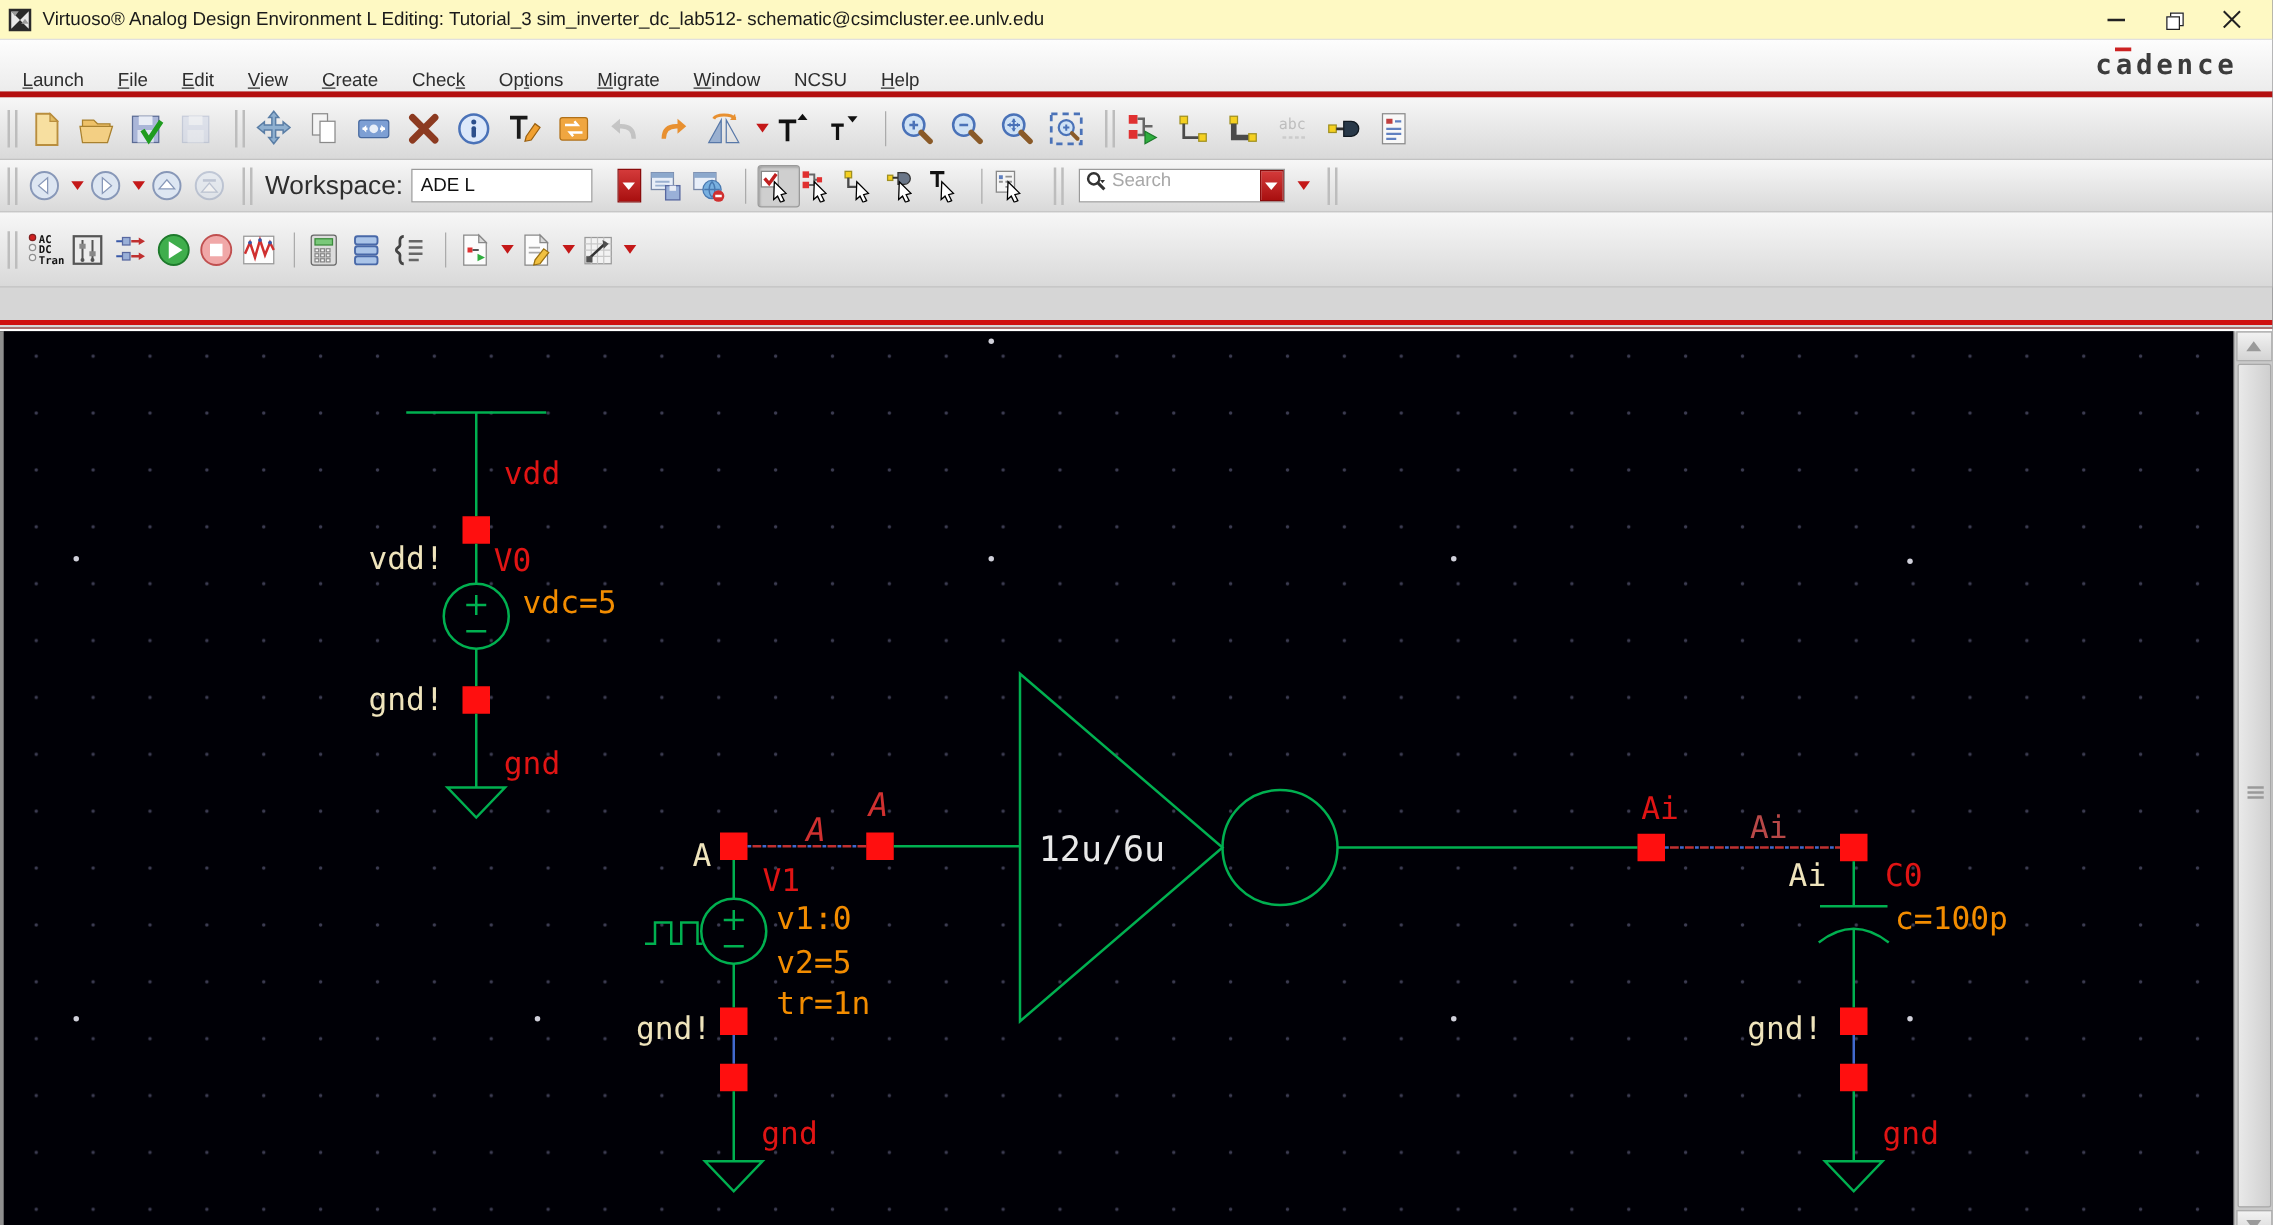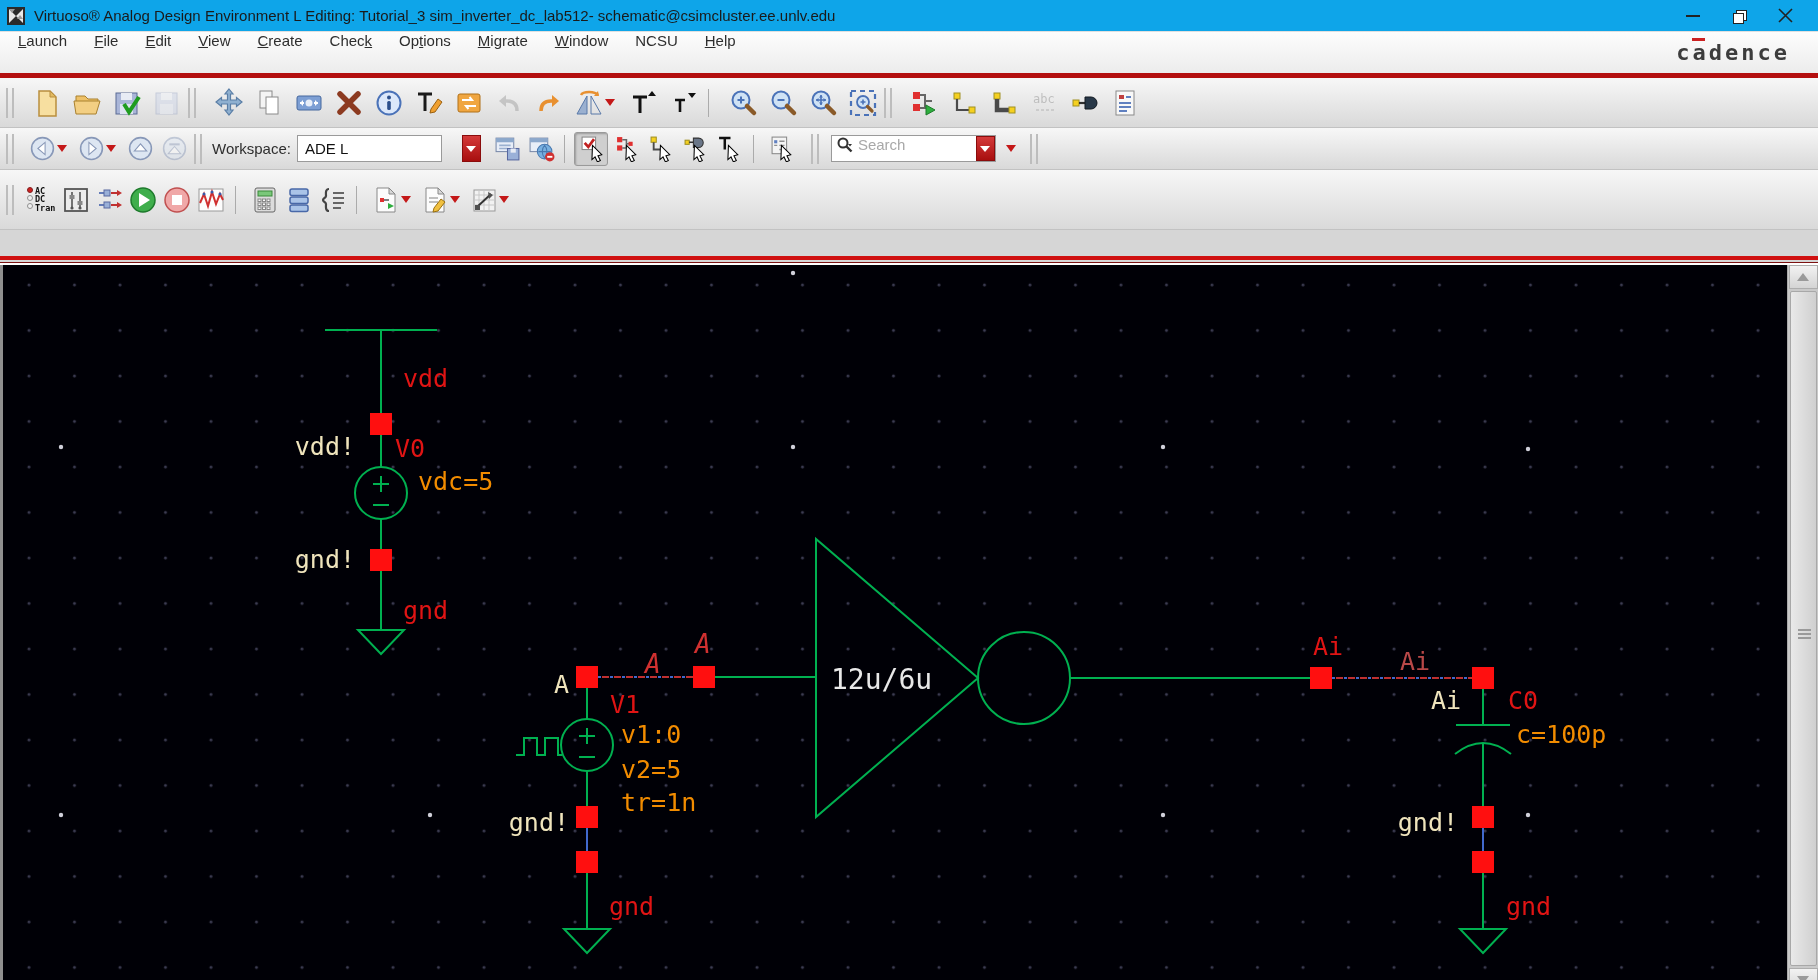--- a/index.html
+++ b/index.html
@@ -1,56 +1,56 @@
 <!DOCTYPE html>
 <html><head>
 <meta charset="utf-8">
 <style>
   * { box-sizing: border-box; margin:0; padding:0; }
   html,body { width:1818px; height:980px; overflow:hidden; background:#d6d6d6;
               font-family:"Liberation Sans", sans-serif; }
 
   
-  .titlebar { height:32px; background:#0ea5e9; display:flex; align-items:center;
+  .titlebar { height:32px; background:#fef9c3; display:flex; align-items:center;
               border-bottom:1px solid #e0e0e0; }
   .appicon { width:20px; height:20px; margin:0 8px 0 6px; flex:0 0 auto; }
   .title-text { font-size:15px; color:#1a1a1a; white-space:nowrap; }
   .wincontrols { margin-left:auto; display:flex; align-items:center; gap:28px; padding-right:24px; }
   .winbtn { width:18px; height:18px; display:flex; align-items:center; justify-content:center; cursor:default; }
   .min-glyph { width:14px; height:0; border-top:2px solid #222; }
   .restore-glyph { position:relative; width:12px; height:12px; }
   .restore-glyph::before { content:""; position:absolute; left:3px; top:0; width:9px; height:9px; border:1.5px solid #222; background:#fff; }
   .restore-glyph::after { content:""; position:absolute; left:0; top:3px; width:9px; height:9px; border:1.5px solid #222; background:#fff; }
 
   
   .menubar { height:41px; background:linear-gradient(#fdfdfd,#ececec); display:flex;
-             align-items:flex-start; padding-left:18px; position:relative; }
+             align-items:flex-end; padding-left:18px; position:relative; }
   .menu-item { font-size:15px; color:#2e2e2e; margin-right:27px; cursor:default; }
   .menu-item u { text-decoration:underline; }
   .brand { position:absolute; right:28px; top:8px; font-size:22px; letter-spacing:3px;
            color:#3c3c3c; font-weight:bold; font-family:"DejaVu Sans Mono", monospace; }
   .brand-bar { position:absolute; right:113px; top:6px; width:13px; height:3px; background:#cc2222; }
   .redline-menu { height:5px; background:#b40f0f; }
 
   
   .trow { display:flex; align-items:center; background:linear-gradient(#f7f7f7,#d9d9d9);
           border-bottom:1px solid #c2c2c2; }
   .trow1 { height:50px; } .trow2 { height:42px; } .trow3 { height:60px; }
   .handle { width:8px; height:30px; margin:0 8px 0 6px;
             border-left:2px solid #bdbdbd; border-right:2px solid #bdbdbd; }
   .sep { width:1px; height:28px; background:#ababab; margin:0 9px; }
-  .tbtn { width:40px; height:40px; display:flex; align-items:center; justify-content:flex-end;
+  .tbtn { width:40px; height:40px; display:flex; align-items:center; justify-content:flex-start;
           border-radius:3px; flex:0 0 auto; }
   .tbtn.small { width:34px; height:34px; }
   .tbtn.active { background:#cicfcf; background:#cfcfcf; border:1px solid #9a9a9a;
                  box-shadow:inset 1px 1px 2px rgba(0,0,0,.25); }
   .dis { opacity:.45; }
   .dred { width:0; height:0; border-left:5px solid transparent; border-right:5px solid transparent;
           border-top:7px solid #c41818; margin:0 4px 0 1px; }
-  .ws-label { font-size:15px; color:#2e2e2e; margin:0 6px 0 2px; }
+  .ws-label { font-size:21px; color:#2e2e2e; margin:0 6px 0 2px; }
   .combo { display:flex; align-items:center; height:27px;gap:20px; }
   .combo-field { width:145px; height:27px; background:#ffffff; border:1px solid #9a9a9a;
                  font-size:15px; color:#111; display:flex; align-items:center; padding-left:7px; }
   .combo-btn { width:19px; height:27px; background:linear-gradient(#d43a3a,#a80f0f);
                border:1px solid #8a0c0c; display:flex; align-items:center; justify-content:center; }
   .combo-btn i { width:0; height:0; border-left:5px solid transparent; border-right:5px solid transparent;
                  border-top:6px solid #ffffff; }
   .searchbox { display:flex; align-items:flex-start; height:27px; background:#fff;
                border:1px solid #9a9a9a; margin-left:4px; }
   .searchbox input { border:none; outline:none; width:118px; font-size:15px; color:#444;

